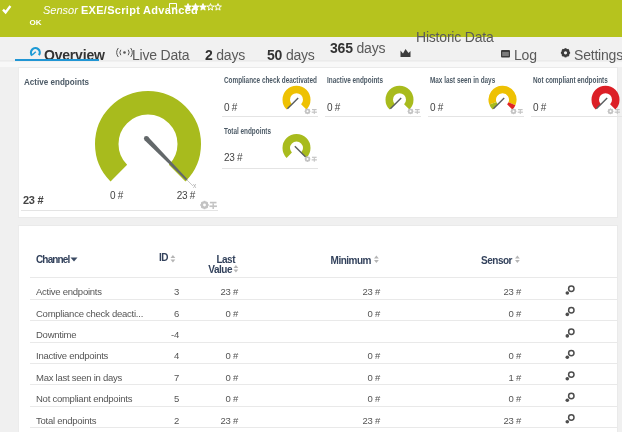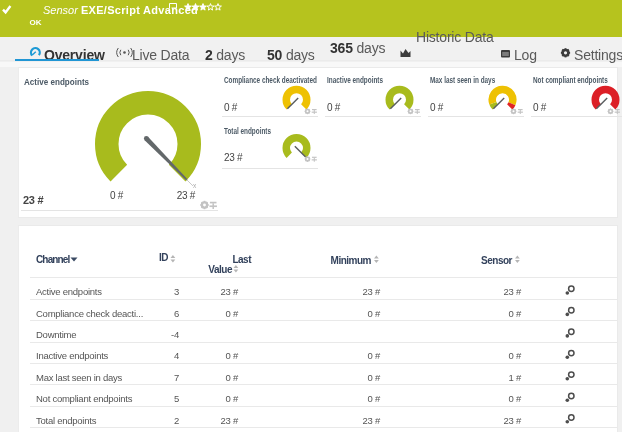--- a/index.html
+++ b/index.html
@@ -64,21 +64,21 @@
   <div class="abs glabel" style="left:533px; top:101.5px;">0 #</div>
   <div class="gline" style="left:531px; top:116px; width:91px;"></div>
 
   <div class="abs gtitle" style="left:224px; top:126px; width:100px;">Total endpoints</div>
   <div class="abs glabel" style="left:224px; top:151.5px;">23 #</div>
   <div class="gline" style="left:222px; top:168px; width:96px;"></div>
 
   <div class="abs card" style="left:18px; top:225px; width:600px; height:207px; border-bottom:none;"></div>
   <div class="abs navy" style="left:36px; top:254px; letter-spacing:-0.85px;">Channel</div>
   <div class="abs navy r" style="left:118px; top:252px; width:50px;">ID</div>
-  <div class="abs navy r" style="left:196px; top:254px; width:55px;">Last</div>
+  <div class="abs navy r" style="left:180px; top:254px; width:55px;">Last</div>
   <div class="abs navy r" style="left:180px; top:264px; width:52px;">Value</div>
   <div class="abs navy r" style="left:300px; top:255px; width:71px;">Minimum</div>
   <div class="abs navy r" style="left:440px; top:255px; width:72px;">Sensor</div>
 
   <div id="rows">
     <div class="gline" style="left:29.5px; top:277.2px; width:587px; background:#e9e9e9;"></div>
     <div class="gline" style="left:29.5px; top:298.6px; width:587px; background:#e9e9e9;"></div>
     <div class="gline" style="left:29.5px; top:320px; width:587px; background:#e9e9e9;"></div>
     <div class="gline" style="left:29.5px; top:341.5px; width:587px; background:#e9e9e9;"></div>
     <div class="gline" style="left:29.5px; top:363px; width:587px; background:#e9e9e9;"></div>

